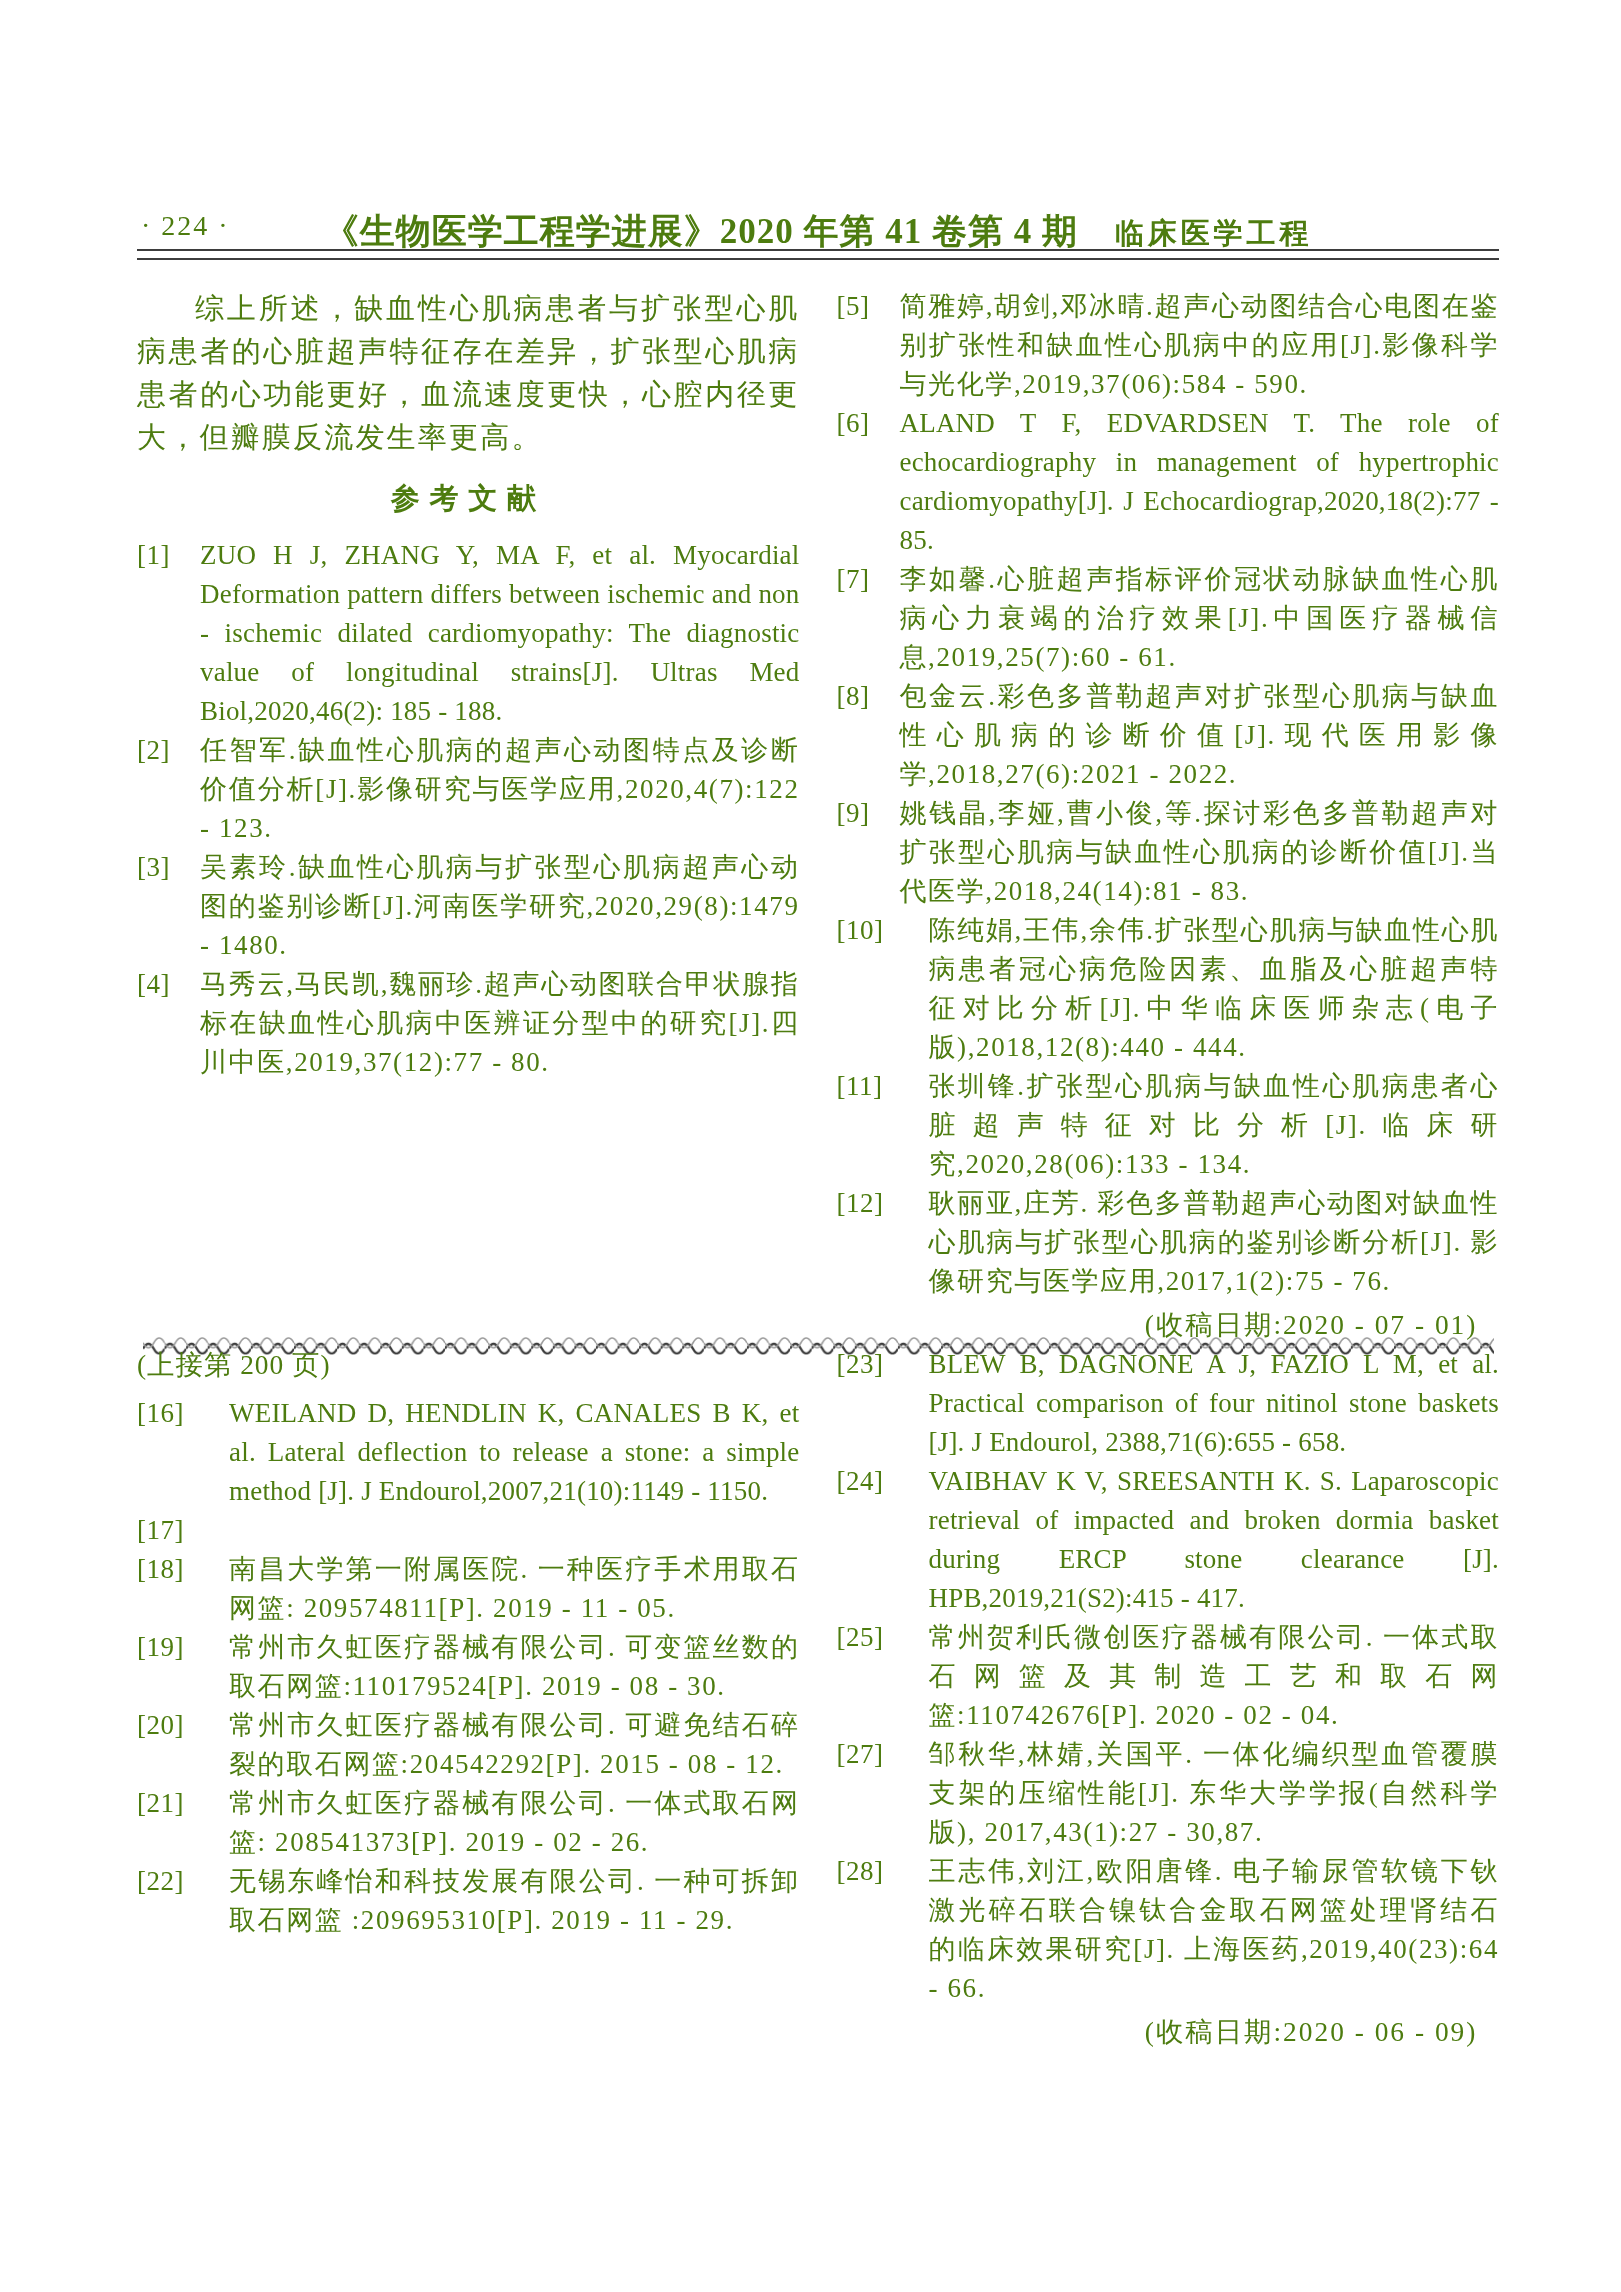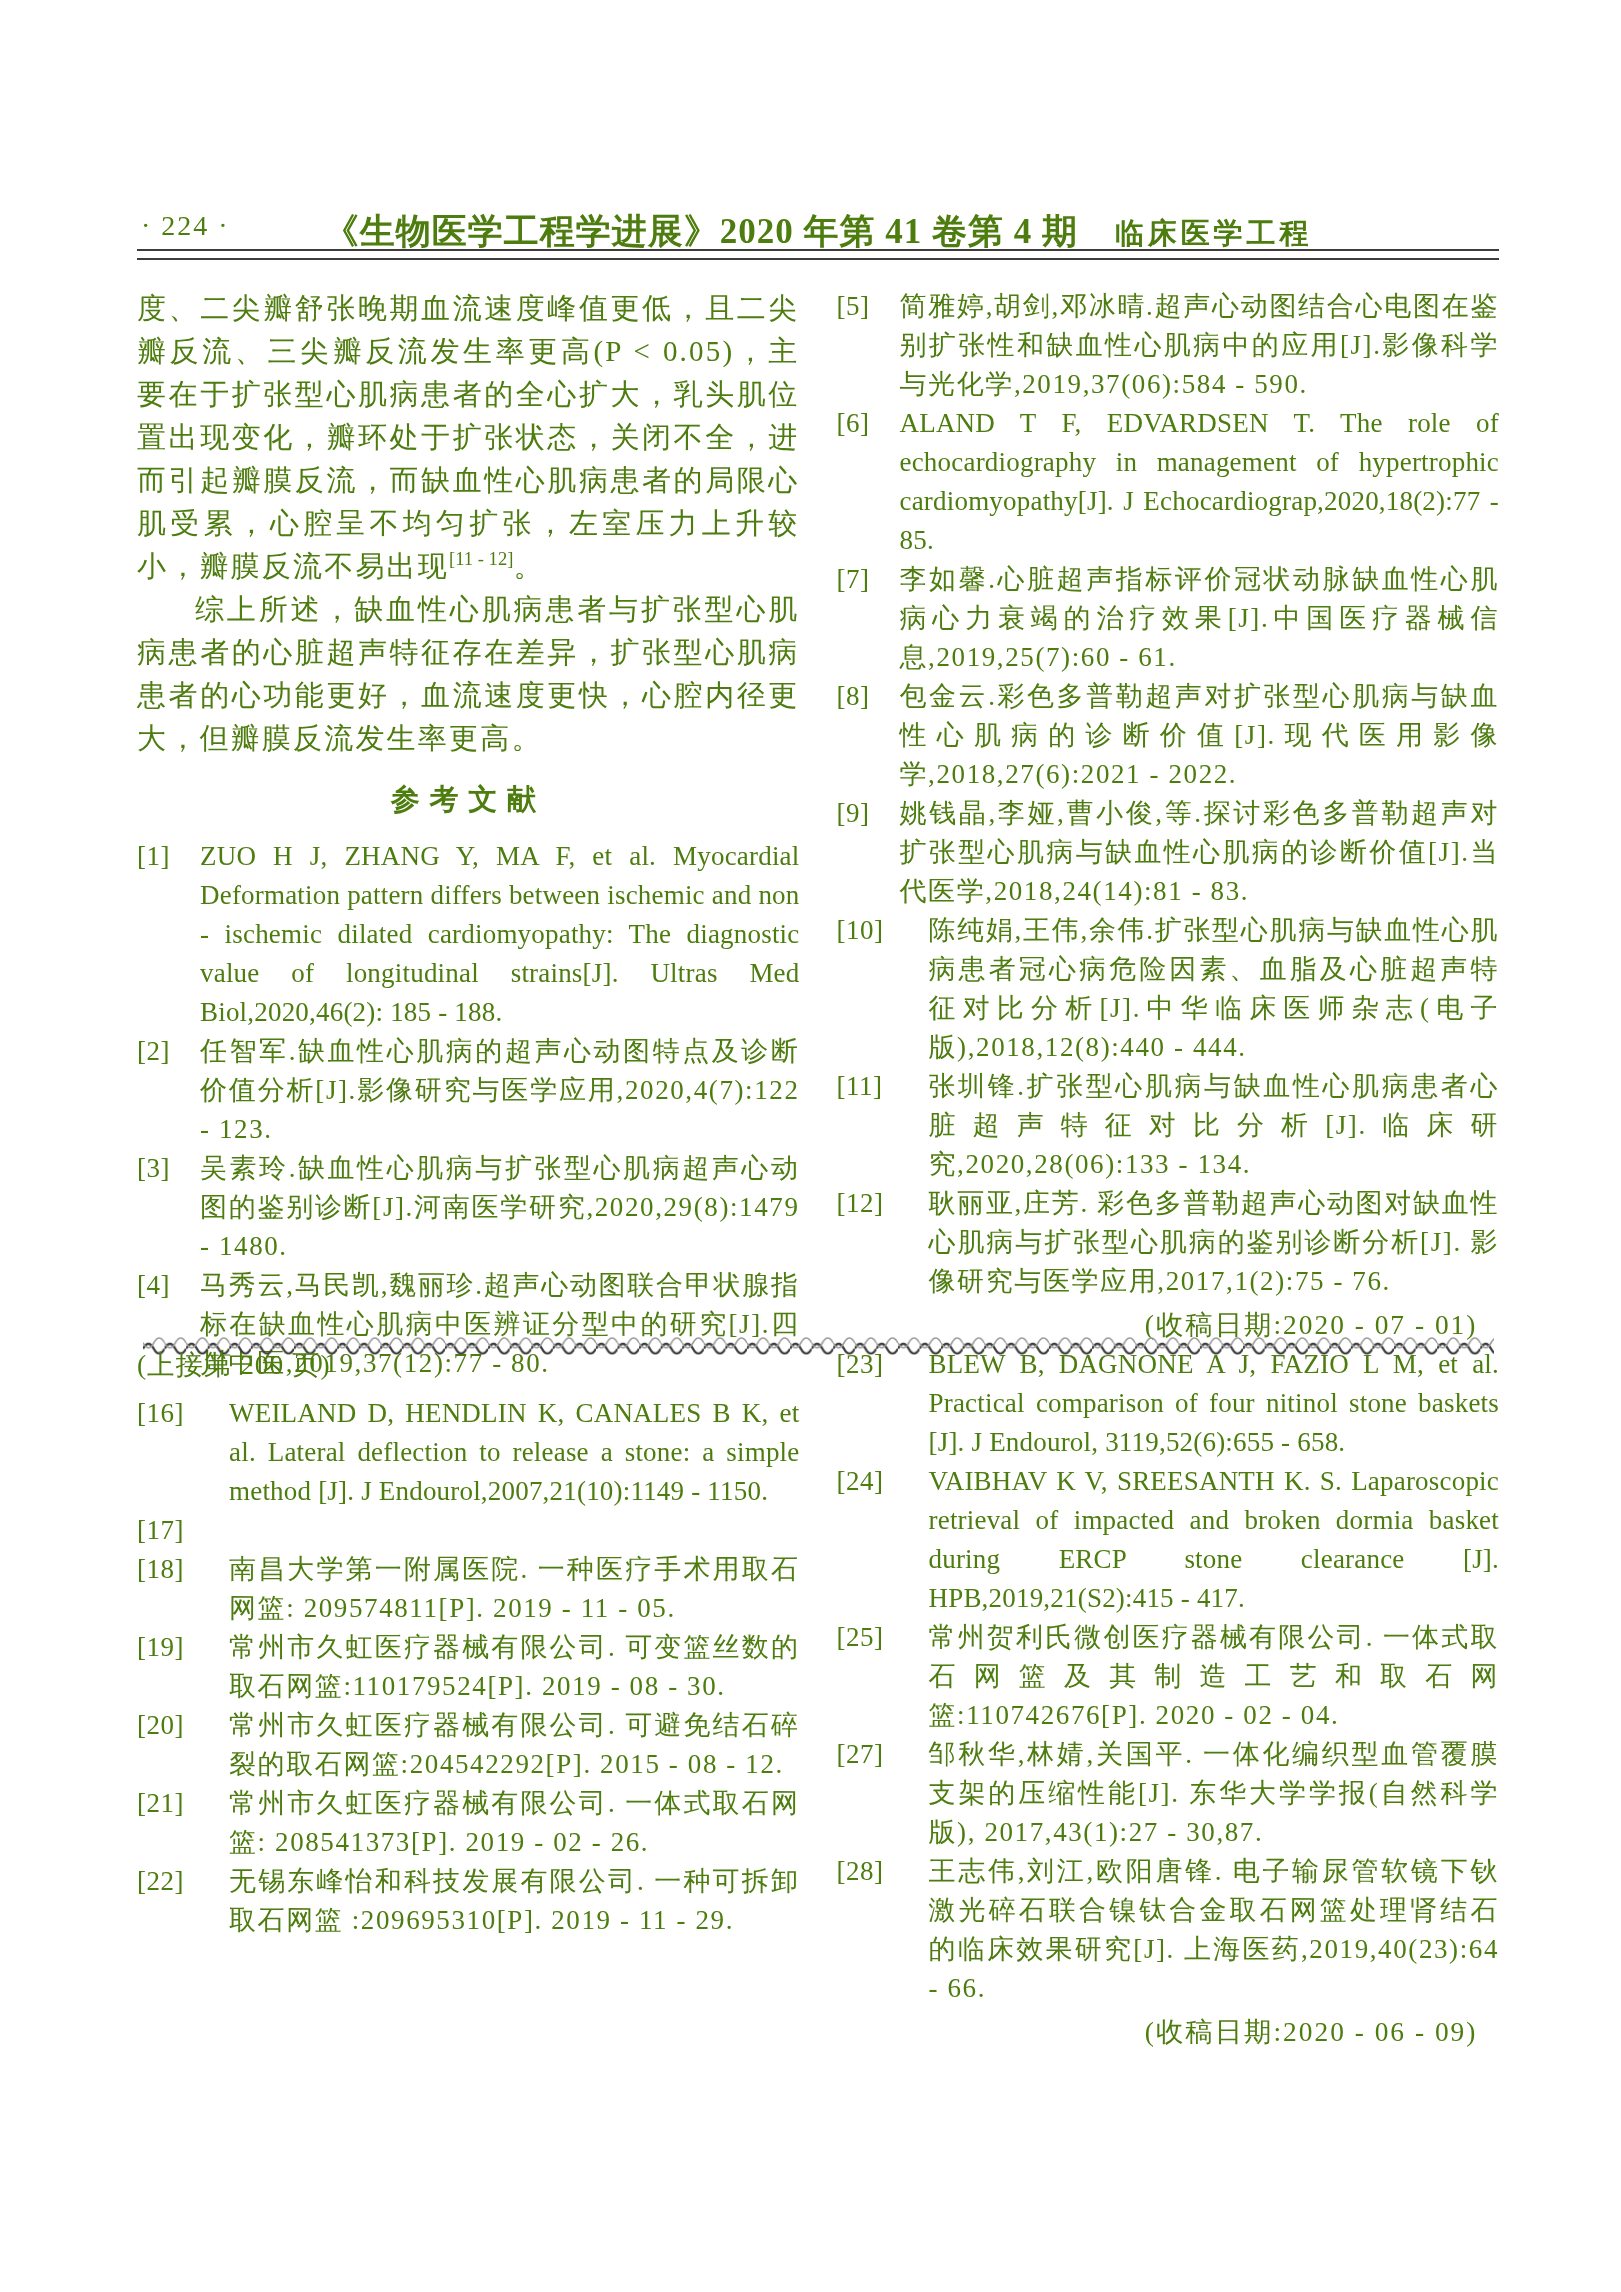--- a/index.html
+++ b/index.html
@@ -102,21 +102,20 @@
     <span class="page-num">· 224 ·</span>
     <span class="header-center">
       <span class="journal-info">《生物医学工程学进展》2020 年第 41 卷第 4 期</span>
       <span class="column-name">临床医学工程</span>
     </span>
   </div>
   <div class="header-rule"></div>
 
   <div class="top-section">
     <div class="col">
-      <p class="para"><span>度、二尖瓣舒张晚期血流速度峰值更低，且二尖瓣反流、三尖瓣反流发生率更高(P &lt; 0.05)，主要在于扩张型心肌病患者的全心扩大，乳头肌位置出现变化，瓣环处于扩张状态，关闭不全，进而引起瓣膜反流，而缺血性心肌病患者的局限心肌受累，心腔呈不均匀扩张，左室压力上升较小，瓣膜反流不易出现</span><sup>[11 - 12]</sup><span>。</span></p>
       <p class="para indent">综上所述，缺血性心肌病患者与扩张型心肌病患者的心脏超声特征存在差异，扩张型心肌病患者的心功能更好，血流速度更快，心腔内径更大，但瓣膜反流发生率更高。</p>
       <div class="refs-heading">参考文献</div>
 
       <div class="ref">
         <span class="ref-label">[1]</span>
         <span class="ref-body en">ZUO H J, ZHANG Y, MA F, et al. Myocardial Deformation pattern differs between ischemic and non - ischemic dilated cardiomyopathy: The diagnostic value of longitudinal strains[J]. Ultras Med Biol,2020,46(2): 185 - 188.</span>
       </div>
       <div class="ref">
         <span class="ref-label">[2]</span>
         <span class="ref-body zh">任智军.缺血性心肌病的超声心动图特点及诊断价值分析[J].影像研究与医学应用,2020,4(7):122 - 123.</span>
@@ -209,21 +208,21 @@
       </div>
       <div class="ref w2">
         <span class="ref-label">[22]</span>
         <span class="ref-body zh">无锡东峰怡和科技发展有限公司. 一种可拆卸取石网篮 :209695310[P]. 2019 - 11 - 29.</span>
       </div>
     </div>
 
     <div class="col">
       <div class="ref w2">
         <span class="ref-label">[23]</span>
-        <span class="ref-body en">BLEW B, DAGNONE A J, FAZIO L M, et al. Practical comparison of four nitinol stone baskets [J]. J Endourol, 3119,52(6):655 - 658.</span>
+        <span class="ref-body en">BLEW B, DAGNONE A J, FAZIO L M, et al. Practical comparison of four nitinol stone baskets [J]. J Endourol, 2388,71(6):655 - 658.</span>
       </div>
       <div class="ref w2">
         <span class="ref-label">[24]</span>
         <span class="ref-body en">VAIBHAV K V, SREESANTH K. S. Laparoscopic retrieval of impacted and broken dormia basket during ERCP stone clearance [J]. HPB,2019,21(S2):415 - 417.</span>
       </div>
       <div class="ref w2">
         <span class="ref-label">[25]</span>
         <span class="ref-body zh">常州贺利氏微创医疗器械有限公司. 一体式取石网篮及其制造工艺和取石网篮:110742676[P]. 2020 - 02 - 04.</span>
       </div>
       <div class="ref w2">

